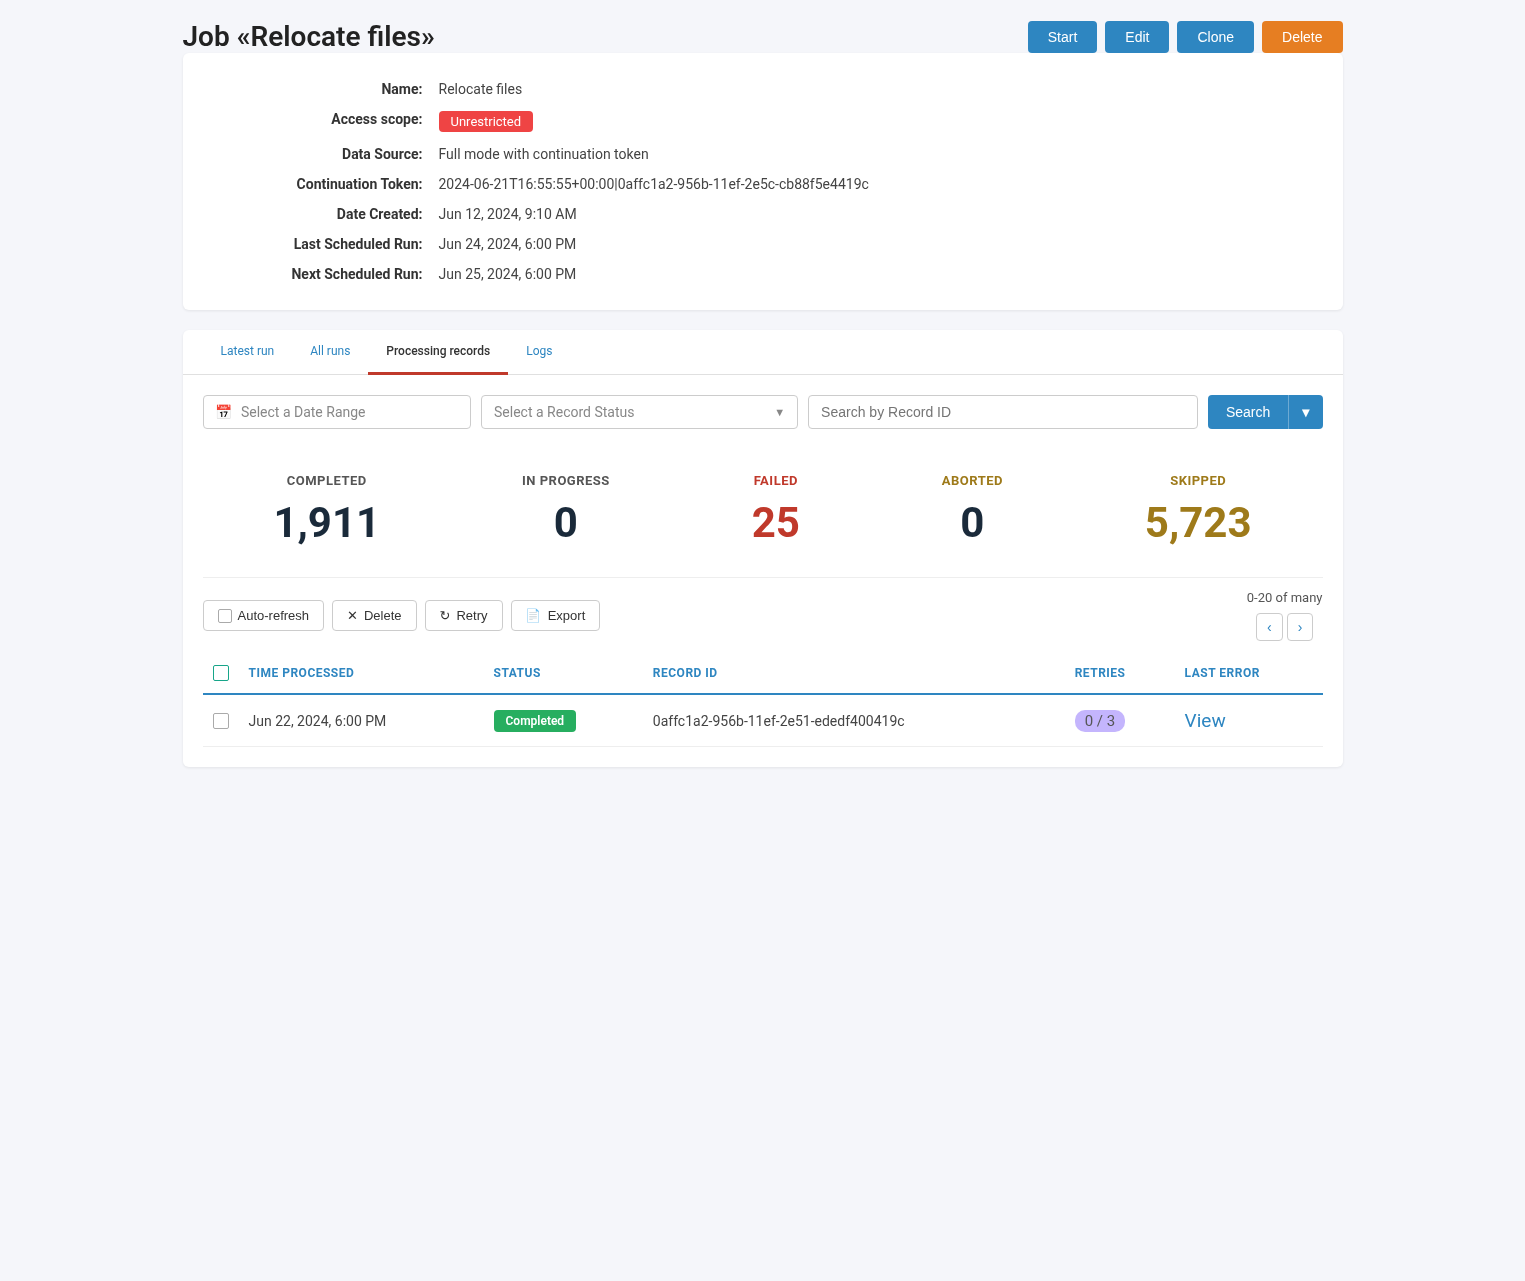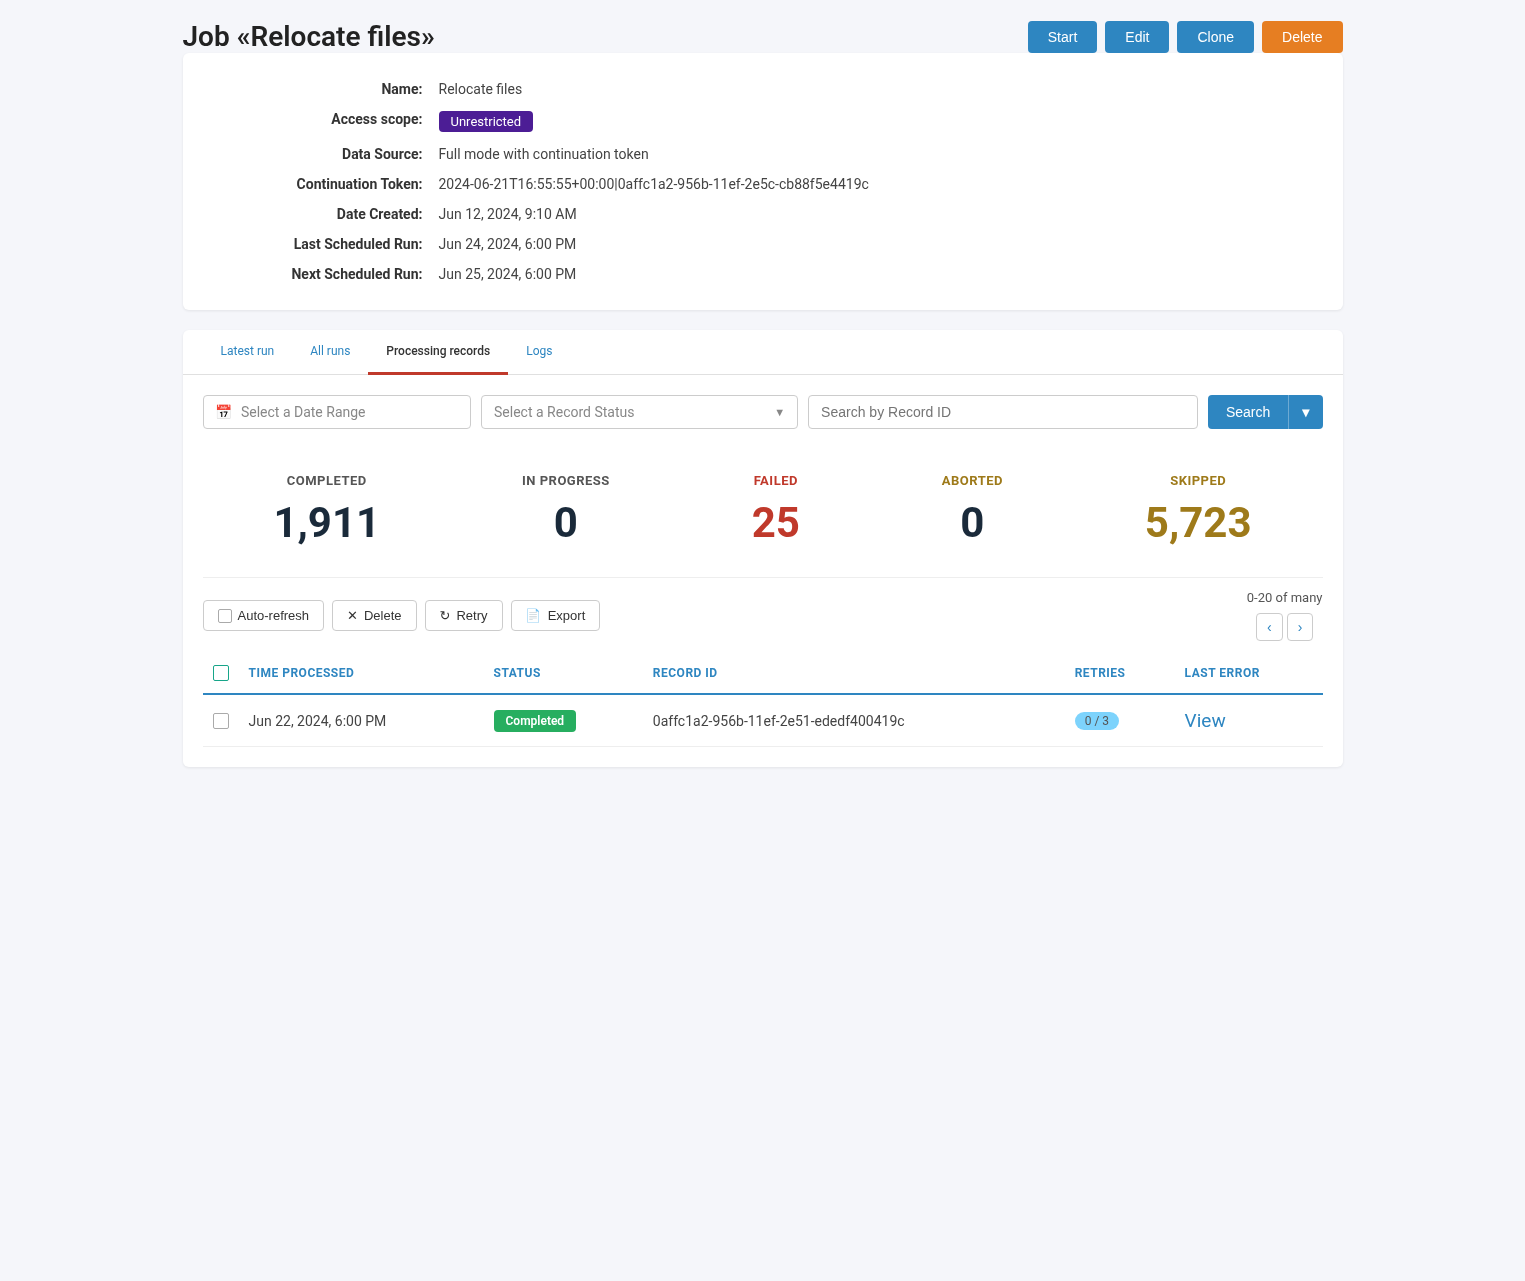--- a/index.html
+++ b/index.html
@@ -14,21 +14,21 @@
     .btn { padding: 8px 20px; border: none; border-radius: 4px; cursor: pointer; font-size: 14px; font-weight: 500; }
     .btn-primary { background: #2e86c1; color: #fff; }
     .btn-secondary { background: #2e86c1; color: #fff; }
     .btn-danger { background: #e67e22; color: #fff; }
 
     .info-card { background: #fff; border-radius: 6px; padding: 28px 40px; margin-bottom: 20px; box-shadow: 0 1px 3px rgba(0,0,0,0.08); }
     .info-row { display: flex; margin-bottom: 14px; align-items: flex-start; }
     .info-row:last-child { margin-bottom: 0; }
     .info-label { font-weight: 700; min-width: 200px; text-align: right; margin-right: 16px; color: #333; }
     .info-value { color: #444; text-align: right; }
-    .badge-unrestricted { background: #4c1d95; color: #fff; padding: 3px 12px; border-radius: 4px; font-size: 13px; }
+    .badge-unrestricted { background: #ef4444; color: #fff; padding: 3px 12px; border-radius: 4px; font-size: 13px; }
 
     .tabs-section { background: #fff; border-radius: 6px; box-shadow: 0 1px 3px rgba(0,0,0,0.08); }
     .tabs-nav { display: flex; border-bottom: 1px solid #e0e0e0; padding: 0 20px; }
     .tab { padding: 14px 18px; cursor: pointer; font-size: 12px; color: #2e86c1; border-bottom: 3px solid transparent; margin-bottom: -1px; text-decoration: none; }
     .tab.active { color: #333; border-bottom: 3px solid #c0392b; font-weight: 500; }
 
     .tab-content { padding: 20px; }
 
     .filters-row { display: flex; gap: 10px; margin-bottom: 24px; }
     .filter-date { display: flex; align-items: center; gap: 8px; border: 1px solid #ccc; border-radius: 4px; padding: 8px 12px; flex: 1; background: #fff; color: #888; }
@@ -57,21 +57,21 @@
     .records-table th { text-align: left; padding: 12px 10px; font-size: 12px; font-weight: 700; color: #2e86c1; letter-spacing: 0.5px; border-bottom: 2px solid #2e86c1; }
     .records-table td { padding: 14px 10px; border-bottom: 1px solid #eee; font-size: 14px; color: #444; }
 
     .checkbox-col { width: 36px; }
     .checkbox { width: 16px; height: 16px; cursor: pointer; border: 1px solid #aaa; border-radius: 2px; background: #fff; display: inline-block; vertical-align: middle; }
     .checkbox.teal { border-color: #17a589; }
 
     .status-badge { display: inline-block; padding: 4px 12px; border-radius: 4px; font-size: 12px; font-weight: 600; color: #fff; }
     .status-completed { background: #27ae60; }
 
-    .retries-badge { background: #7dd3fc; color: #555; border-radius: 10px; padding: 2px 10px; font-size: 12px; display: inline-block; }
+    .retries-badge { background: #c4b5fd; color: #555; border-radius: 10px; padding: 2px 10px; font-size: 15px; display: inline-block; }
 
     .view-link { color: #2e86c1; text-decoration: none; font-size: 19px; }
 
     .chevron { font-size: 11px; }
   </style>
 </head>
 <body>
 
 <div class="page-wrapper">
 

